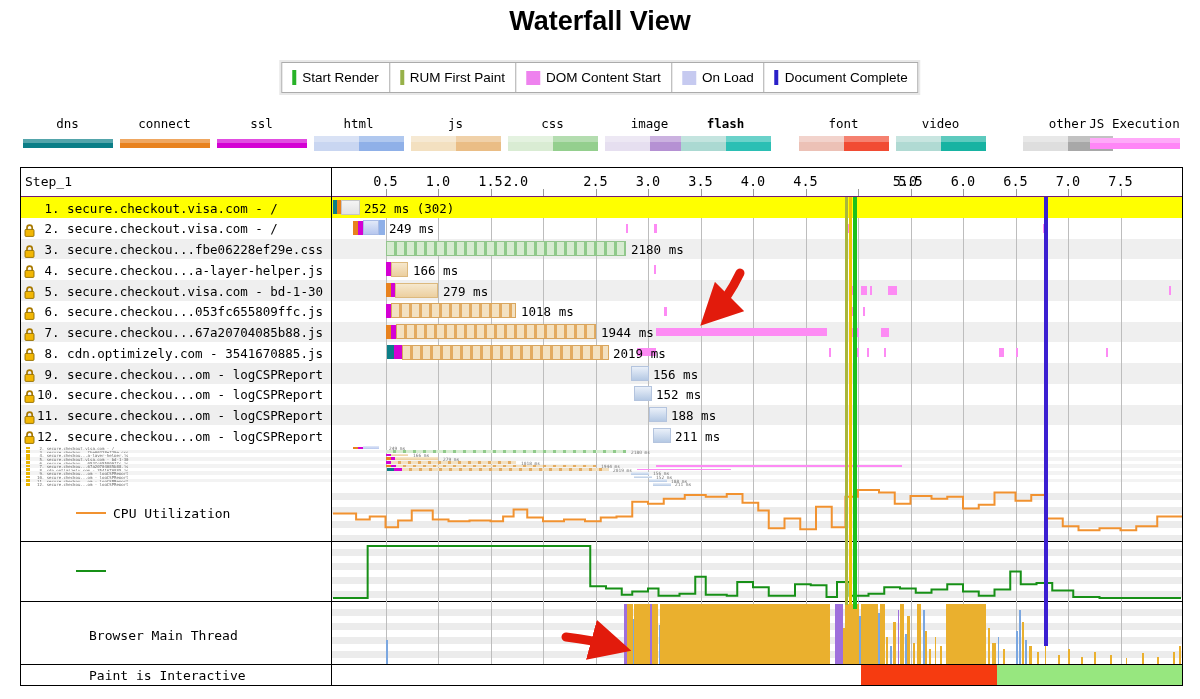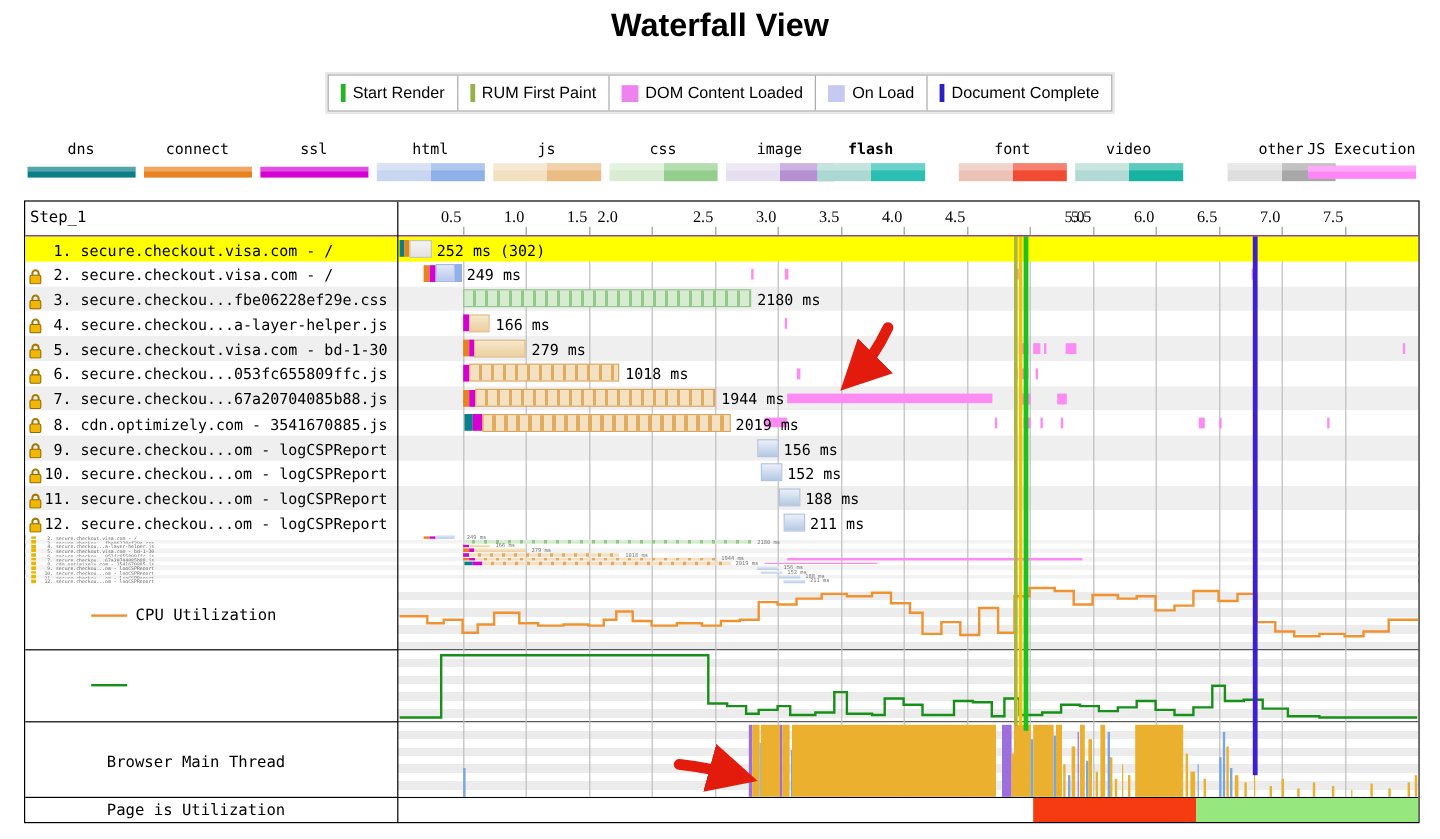--- a/index.html
+++ b/index.html
@@ -21,21 +21,21 @@
   .res-label{font-size:12.5px;line-height:14px;}
   .res-swatch{margin:5px auto 0 auto;width:90px;position:relative;}
   .res-swatch .hl{position:absolute;left:0;top:0;width:100%;height:42%;background:rgba(255,255,255,0.30);}
   
   #wf{position:absolute;left:20px;top:167px;width:1163px;height:519px;
       border:1px solid #000;box-sizing:border-box;background:#fff;}
   #wf-inner{position:absolute;left:0;top:0;right:0;bottom:0;overflow:hidden;}
   #col-divider{position:absolute;left:310px;top:0;bottom:0;width:1px;background:#000;z-index:6;}
   #wf-header{position:absolute;left:0;top:0;width:100%;height:28px;border-bottom:1px solid #701a75;box-sizing:content-box;z-index:5;}
   #step-label{position:absolute;left:4px;top:6px;font-size:13px;}
-  .axis-label{position:absolute;top:5px;width:36px;margin-left:-18px;text-align:left;font-size:13.5px;font-family:Liberation Serif, serif;}
+  .axis-label{position:absolute;top:5px;width:36px;margin-left:-18px;text-align:center;font-size:13.5px;}
   .axis-tick{position:absolute;top:21px;width:1px;height:7px;background:#9a9a9a;}
   .rowbg{position:absolute;left:0;width:1161px;z-index:0;}
   .rowbg.hl{z-index:2;}
   .gridline{position:absolute;width:1px;background:#bdbdbd;z-index:1;}
   .lock{position:absolute;z-index:4;}
   .req-label{position:absolute;z-index:4;font-size:12.5px;white-space:pre;}
   .seg{position:absolute;z-index:3;}
   .time-label{position:absolute;z-index:3;font-size:12.5px;white-space:pre;}
   .bar-js{background:repeating-linear-gradient(90deg,#f3e1c1 0 7px,#e3ab61 7px 10px);border:1px solid #d9a65e;box-sizing:border-box;}
   .bar-css{background:repeating-linear-gradient(90deg,#d7ebd1 0 7px,#8fca8a 7px 10px);border:1px solid #93c58d;box-sizing:border-box;}
@@ -65,21 +65,21 @@
     <div class="ev-item">
       <div class="ev-bar" style="background: rgb(40, 178, 40);"></div>
       <span>Start Render</span>
     </div>
     <div class="ev-item">
       <div class="ev-bar" style="background: rgb(151, 177, 73);"></div>
       <span>RUM First Paint</span>
     </div>
     <div class="ev-item">
       <div class="ev-block" style="background: rgb(238, 130, 238);"></div>
-      <span>DOM Content Loaded</span>
+      <span>DOM Content Start</span>
     </div>
     <div class="ev-item">
       <div class="ev-block" style="background: rgb(198, 202, 240);"></div>
       <span>On Load</span>
     </div>
     <div class="ev-item">
       <div class="ev-bar" style="background: rgb(42, 32, 200);"></div>
       <span>Document Complete</span>
     </div>
   </div>
@@ -395,21 +395,21 @@
       <div class="legend-line" id="cpu-line" style="left: 55px; top: 26px; background: rgb(241, 146, 48);"></div>
       <span class="sec-label" id="cpu-label" style="left: 92px; top: 20px;">CPU Utilization</span>
     </div>
     <div class="sec sec-border" id="bw-sec" style="top: 373px; height: 60px;">
       <div class="legend-line" id="bw-line" style="left: 55px; top: 28px; background: rgb(23, 144, 23);"></div>
     </div>
     <div class="sec sec-border" id="mt-sec" style="top: 433px; height: 63px;">
       <span class="sec-label" id="mt-label" style="left: 68px; top: 26px;">Browser Main Thread</span>
     </div>
     <div class="sec sec-border" id="pi-sec" style="top: 496px; height: 21px;">
-      <span class="sec-label" id="pi-label" style="left: 68px; top: 3px;">Page is Utilization</span>
+      <span class="sec-label" id="pi-label" style="left: 68px; top: 3px;">Paint is Interactive</span>
     <div class="pi-seg" style="left: 840.15px; width: 135.45px; background: rgb(246, 59, 16);"></div>
         <div class="pi-seg" style="left: 975.6px; width: 185.4px; background: rgb(151, 231, 127);"></div>
       </div>
     <div id="col-divider"></div>
   <div class="gridline" style="left: 364.5px; top: 29px; height: 467px;"></div>
       <div class="gridline" style="left: 417px; top: 29px; height: 467px;"></div>
       <div class="gridline" style="left: 469.5px; top: 29px; height: 467px;"></div>
       <div class="gridline" style="left: 522px; top: 29px; height: 467px;"></div>
       <div class="gridline" style="left: 574.5px; top: 29px; height: 467px;"></div>
       <div class="gridline" style="left: 627px; top: 29px; height: 467px;"></div>

